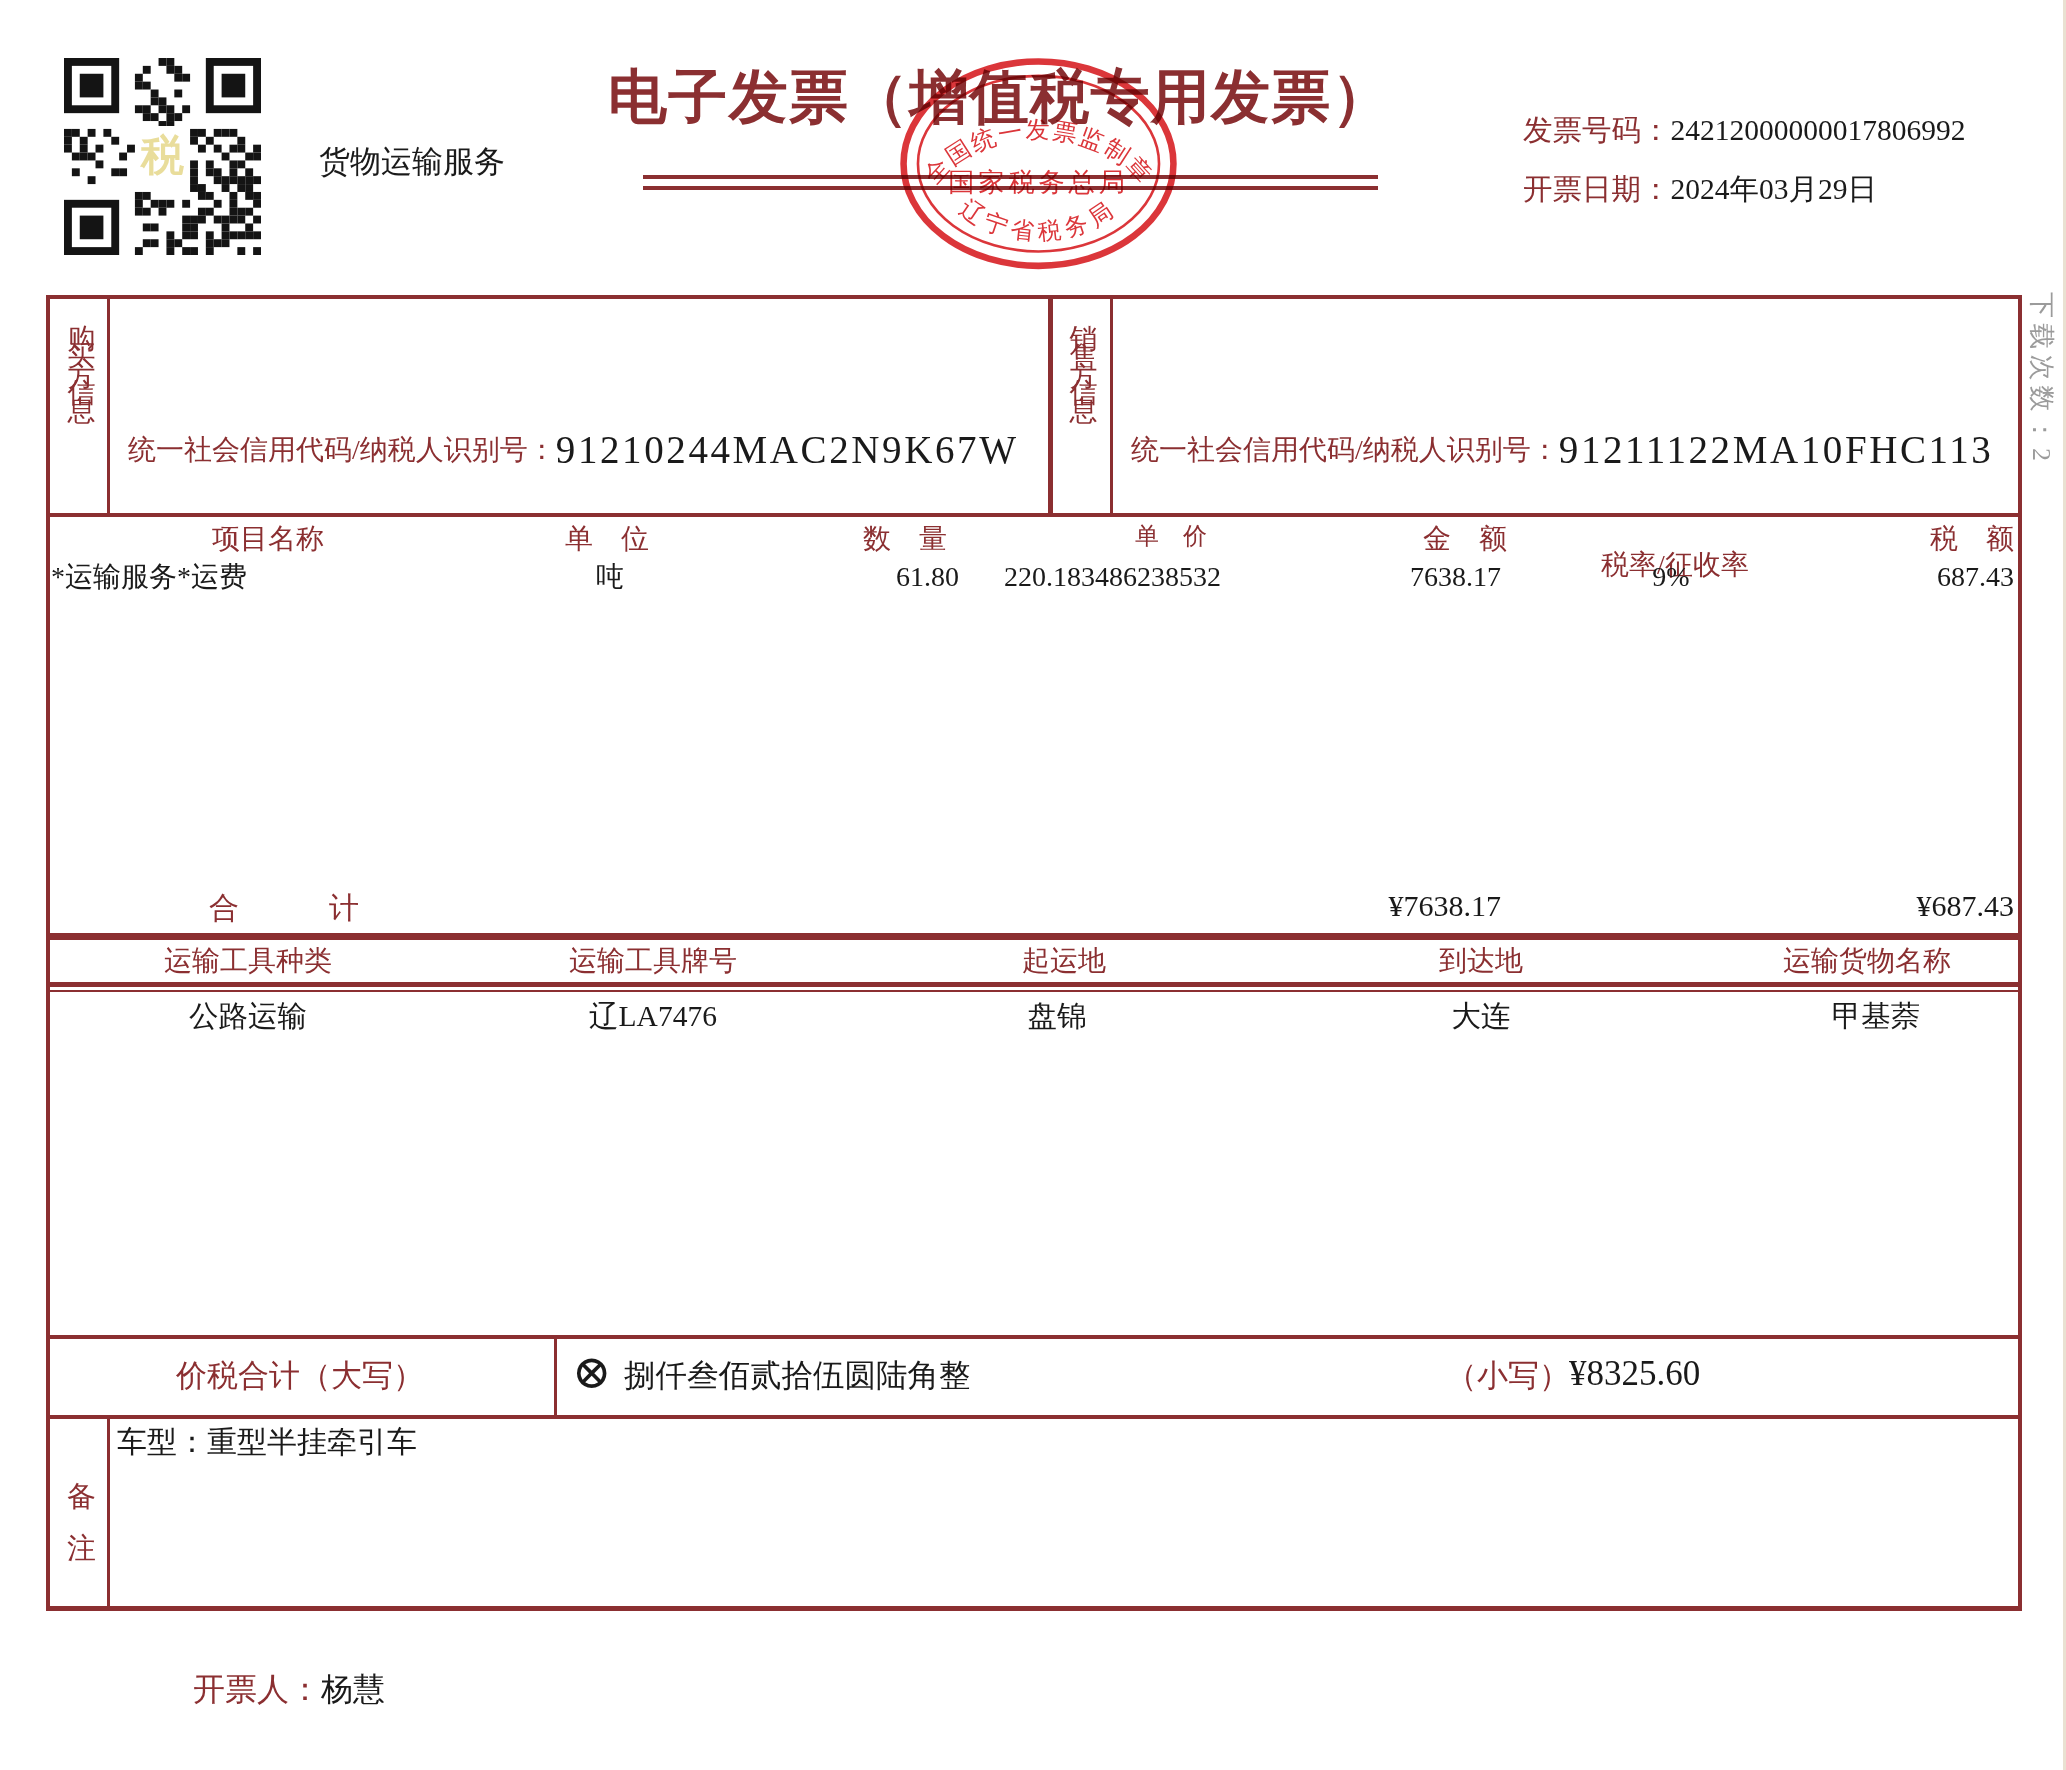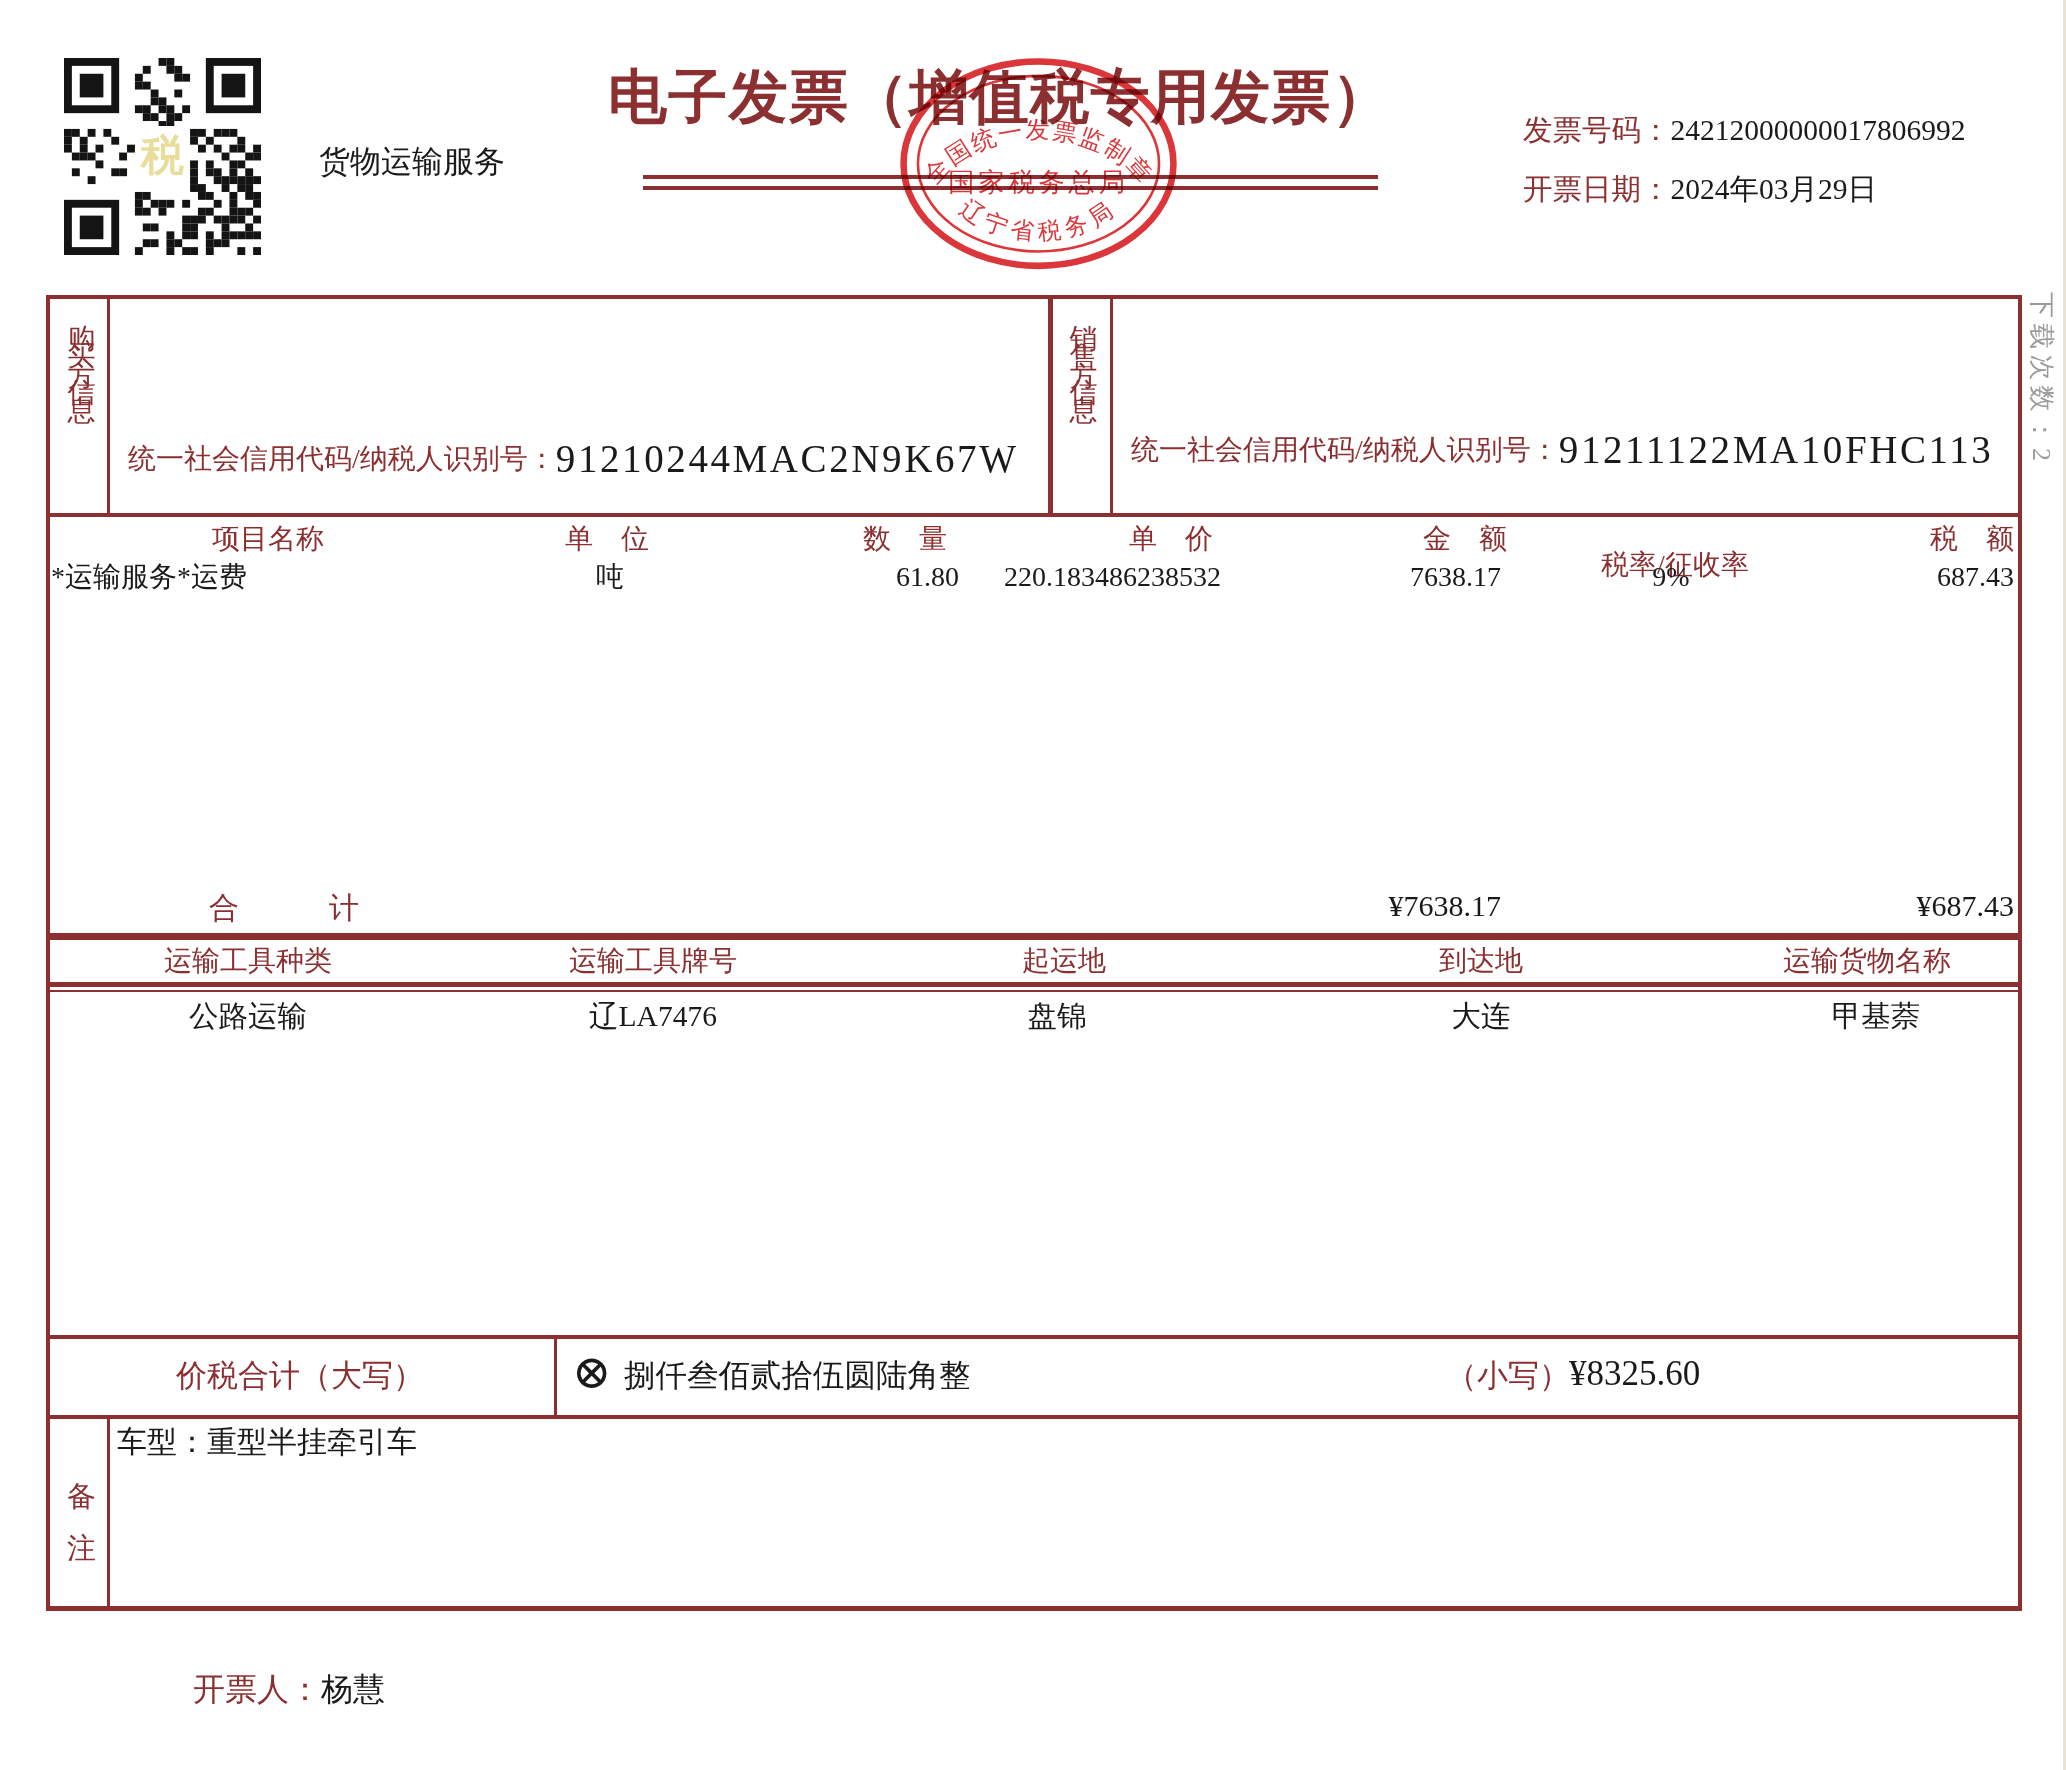--- a/index.html
+++ b/index.html
@@ -239,33 +239,33 @@
   <div class="hline" style="left:46px;top:1335px;width:1976px;height:3.9px;"></div>
   <div class="hline" style="left:46px;top:1415px;width:1976px;height:3.9px;"></div>
 
   <div class="vline" style="left:107px;top:295px;width:3.3px;height:222px;"></div>
   <div class="vline" style="left:1048px;top:295px;width:5.2px;height:222px;"></div>
   <div class="vline" style="left:1110px;top:295px;width:3.3px;height:222px;"></div>
   <div class="vline" style="left:554px;top:1335px;width:3.3px;height:84px;"></div>
   <div class="vline" style="left:107px;top:1415px;width:3.3px;height:195px;"></div>
 
   <div class="vert-label" style="left:62px;top:303px;height:205px;font-size:28px;letter-spacing:17.7px;font-weight:normal;">购买方信息</div>
-  <div class="abs" style="left:128px;top:428px;font-size:28px;margin-top:9px;">
+  <div class="abs" style="left:128px;top:428px;font-size:28px;">
     <span class="maroon">统一社会信用代码/纳税人识别号：</span><span class="black" style="font-size:39px;letter-spacing:2.6px;vertical-align:-3.9px;">91210244MAC2N9K67W</span>
   </div>
 
   <div class="vert-label" style="left:1064px;top:303px;height:205px;font-size:28px;letter-spacing:17.7px;font-weight:normal;">销售方信息</div>
   <div class="abs" style="left:1131px;top:428px;font-size:28px;text-align:right;">
     <span class="maroon">统一社会信用代码/纳税人识别号：</span><span class="black" style="font-size:39px;letter-spacing:2.6px;vertical-align:-3.9px;">91211122MA10FHC113</span>
   </div>
 
   <div class="abs maroon ctr" style="left:268px;top:523px;font-size:28px;">项目名称</div>
   <div class="abs maroon ctr" style="left:607px;top:523px;font-size:28px;">单　位</div>
   <div class="abs maroon ctr" style="left:905px;top:523px;font-size:28px;">数　量</div>
-  <div class="abs maroon ctr" style="left:1171px;top:523px;font-size:28px;">单　价</div>
+  <div class="abs maroon ctr" style="left:1171px;top:523px;font-size:24px;">单　价</div>
   <div class="abs maroon ctr" style="left:1465px;top:523px;font-size:28px;">金　额</div>
   <div class="abs maroon ctr" style="left:1675px;top:523px;font-size:28px;margin-top:26px;">税率/征收率</div>
   <div class="abs maroon" style="right:52px;top:523px;font-size:28px;">税　额</div>
 
   <div>
     <div class="abs black" style="left:51px;top:561px;font-size:28px;">*运输服务*运费</div>
     <div class="abs black ctr" style="left:610px;top:561px;font-size:28px;">吨</div>
     <div class="abs black" style="right:1107px;top:561px;font-size:28px;">61.80</div>
     <div class="abs black" style="right:845px;top:561px;font-size:28px;">220.183486238532</div>
     <div class="abs black" style="right:565px;top:561px;font-size:28px;">7638.17</div>

